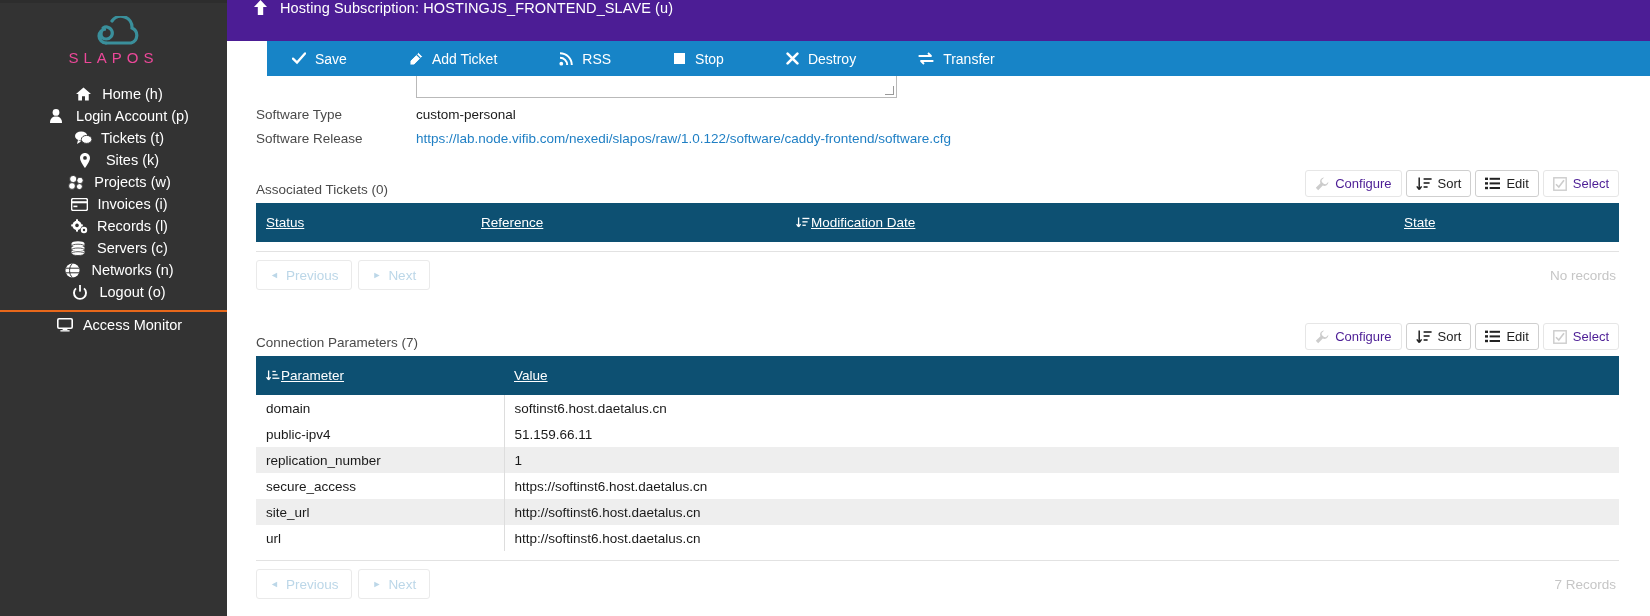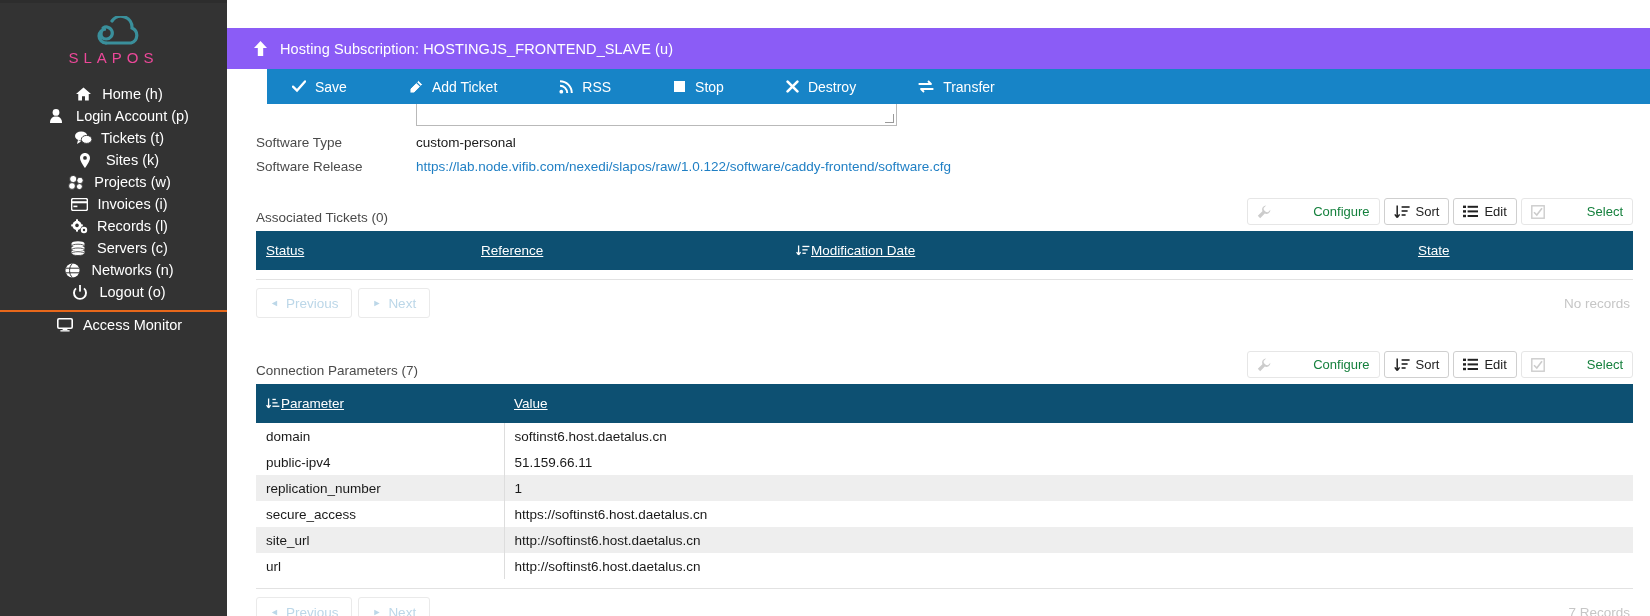--- a/index.html
+++ b/index.html
@@ -60,26 +60,25 @@
   .nav-lower { padding-top: 2px; }
 
   
   #main {
     flex: 1;
     position: relative;
     background: #ffffff;
     overflow: hidden;
   }
   .topbar {
-    background: #8b5cf6;
+    background: #4c1d95;
     height: 41px;
-    display: flex; align-items: center;
+    display: flex; align-items: flex-start;
     padding-left: 27px;
     color: #ffffff;
-    margin-top: 28px;
   }
   .topbar .arrow-up {
     margin-right: 13px;
     display: flex; align-items: center;
   }
   .topbar .title {
     font-size: 14.5px;
     letter-spacing: 0.1px;
   }
   .actionbar {
@@ -93,21 +92,21 @@
   .act {
     display: flex; align-items: center;
     font-size: 14px;
     margin-right: 62px;
     cursor: pointer;
     white-space: nowrap;
   }
   .act .ai { margin-right: 9px; display: flex; align-items: center; }
 
   .content {
-    padding: 0 17px 0 29px;
+    padding: 0 31px 0 29px;
     position: relative;
   }
 
   .ta-stub {
     width: 481px;
     height: 22px;
     border: 1px solid #b9b9b9;
     border-top: none;
     margin-left: 160px;
     margin-top: 0px;
@@ -165,24 +164,23 @@
     border: 1px solid #cfcfcf;
     border-radius: 3px;
     background: #ffffff;
     color: #222222;
     font-size: 13px;
     cursor: pointer;
     white-space: nowrap;
   }
   .tbtn .ti { margin-right: 6px; display: flex; align-items: center; }
   .tbtn.disabled {
-    color: #15803d;
+    color: #4c1d95;
     border-color: #e6e6e6;
     cursor: default;
-    gap: 36px;
   }
 
   table.grid {
     width: 100%;
     border-collapse: collapse;
     font-size: 13.5px;
   }
   table.grid thead th {
     background: #0d5072;
     color: #ffffff;

